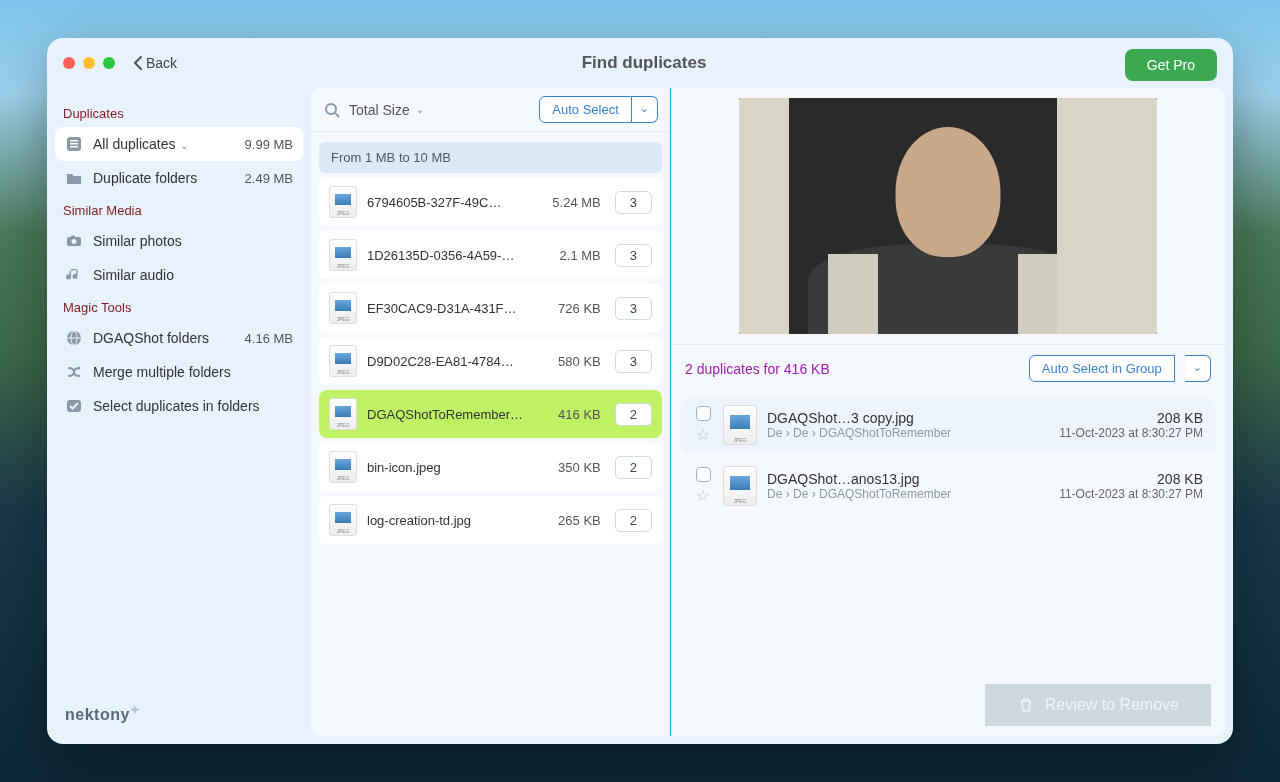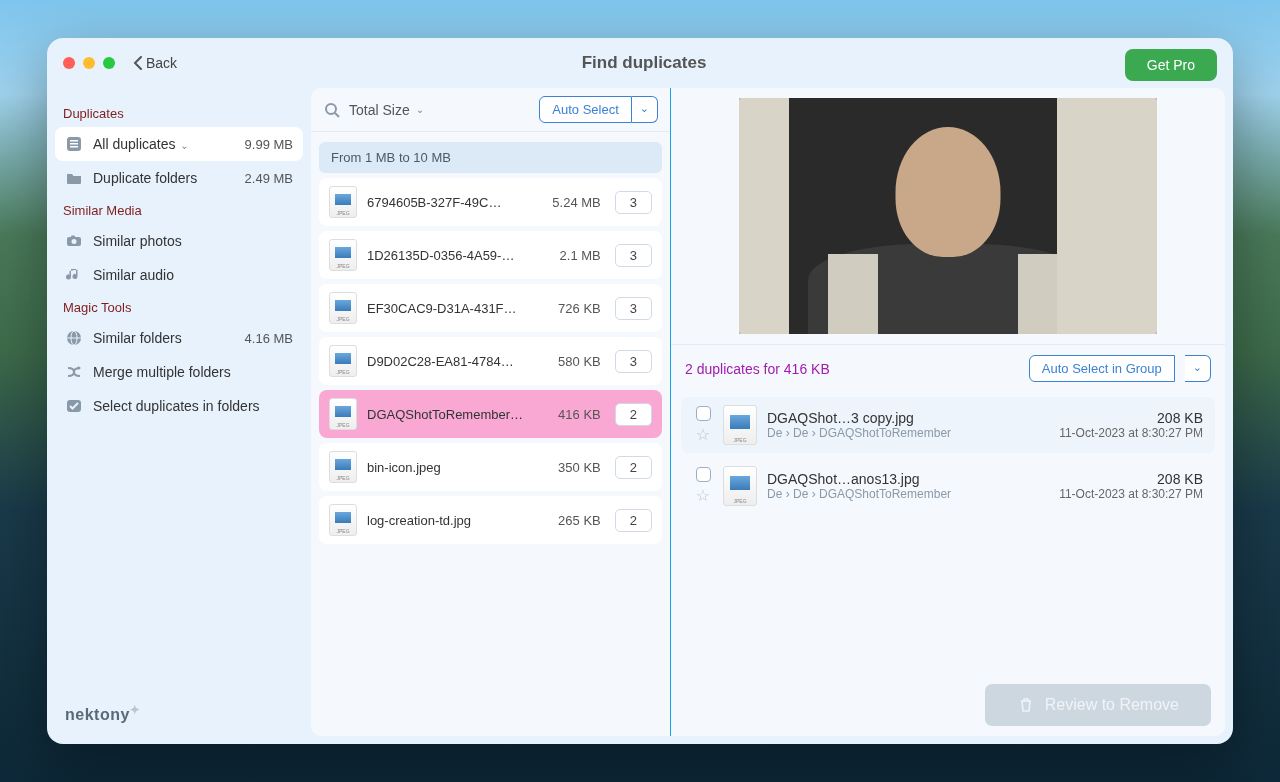--- a/index.html
+++ b/index.html
@@ -40,21 +40,21 @@
 .list-header { height: 44px; display: flex; align-items: center; padding: 0 12px; gap: 8px; border-bottom: 1px solid #e3eaf1;}
 .sort-btn { display: flex; align-items: center; gap: 6px; color: #555; font-size: 14px; cursor: pointer; }
 .auto-select { margin-left: auto; display: flex; border-radius: 11px; }
 .auto-select-btn { border: 1px solid #3b82d4; color: #3b82d4; background: #fff; padding: 5px 12px; border-radius: 6px 0 0 6px; font-size: 13px; cursor: pointer;}
 .auto-select-drop { border: 1px solid #3b82d4; border-left: none; color: #3b82d4; background: #fff; padding: 5px 8px; border-radius: 0 6px 6px 0; font-size: 11px; cursor: pointer;}
 .list-body { flex: 1; overflow-y: auto; padding: 6px 8px 6px 8px; position: relative;}
 .list-body::-webkit-scrollbar { width: 7px; }
 .list-body::-webkit-scrollbar-thumb { background: #b3c4d6; border-radius: 4px; }
 .group-header { background: #dce9f6; border-radius: 6px; padding: 8px 12px; font-size: 13px; color: #4a5a68; margin: 4px 0;}
 .row { background: #fff; border-radius: 8px; margin: 5px 0; padding: 8px 10px; display: flex; align-items: center; gap: 10px; cursor: pointer;}
-.row.selected { background: #f9a8d4; }
+.row.selected { background: #bef264; }
 .row .thumb { width: 28px; height: 32px; background: linear-gradient(#fff,#eee); border: 1px solid #ddd; border-radius: 3px; position: relative; flex-shrink: 0;}
 .row .thumb::after { content: "JPEG"; position: absolute; bottom: 1px; left: 0; right: 0; text-align: center; font-size: 5px; color: #888;}
 .row .thumb::before { content: ""; position: absolute; top: 7px; left: 5px; right: 5px; height: 11px; background: linear-gradient(#6aa7de,#3a7cb8);}
 .row .fname { flex: 1; font-size: 13px; color: #333; white-space: nowrap; overflow: hidden; text-overflow: ellipsis;}
 .row .fsize { font-size: 13px; color: #555; margin-right: 4px;}
 .row .count { background: #fff; border: 1px solid #d0dae5; border-radius: 5px; padding: 3px 14px; font-size: 13px; color: #444;}
 .row.selected .count { background: #fff; }
 .detail-pane { flex: 1; display: flex; flex-direction: column; }
 .preview { padding: 10px; display: flex; justify-content: center; border-bottom: 1px solid #e3eaf1;}
 .preview .img { width: 418px; height: 236px; background: #2a2a2a; border-radius: 2px; position: relative; overflow: hidden;}
@@ -78,21 +78,21 @@
 .dup-thumb { width: 34px; height: 40px; background: linear-gradient(#fff,#eee); border: 1px solid #ddd; border-radius: 3px; position: relative; flex-shrink: 0;}
 .dup-thumb::before { content:""; position:absolute; top:9px; left:6px; right:6px; height:14px; background: linear-gradient(#6aa7de,#3a7cb8);}
 .dup-thumb::after { content:"JPEG"; position:absolute; bottom:1px; left:0; right:0; text-align:center; font-size:5px; color:#888;}
 .dup-mid { flex: 1; min-width: 0;}
 .dup-name { font-size: 14px; color: #333;}
 .dup-path { font-size: 12px; color: #8a99a8; white-space: nowrap; overflow: hidden; text-overflow: ellipsis;}
 .dup-right { text-align: right;}
 .dup-size { font-size: 14px; color: #333;}
 .dup-date { font-size: 12px; color: #666;}
 .bottom-bar { height: 62px; display: flex; align-items: center; justify-content: flex-end; padding: 0 14px;}
-.review-btn { background: #cdd7e0; color: #f0f4f8; border-radius: 7px; padding: 12px 32px; font-size: 16px; font-weight: 500; display: flex; align-items: flex-start; gap: 10px; cursor: not-allowed;}
+.review-btn { background: #cdd7e0; color: #f0f4f8; border-radius: 0; padding: 12px 32px; font-size: 16px; font-weight: 500; display: flex; align-items: flex-start; gap: 10px; cursor: not-allowed;}
 svg { display: block; }
 </style>
 </head>
 <body>
 
 <div class="window">
   <div class="titlebar">
     <div class="traffic-lights">
       <span class="tl-red"></span>
       <span class="tl-yellow"></span>
@@ -156,21 +156,21 @@
 
       <div class="section-label">Magic Tools</div>
       <div class="sb-item">
         <span class="sb-icon">
             <svg width="18" height="18" viewBox="0 0 18 18">
               <circle cx="9" cy="9" r="7" fill="#8a99a8"></circle>
               <ellipse cx="9" cy="9" rx="3" ry="7" fill="none" stroke="#e8f2fc" stroke-width="1"></ellipse>
               <line x1="2" y1="9" x2="16" y2="9" stroke="#e8f2fc" stroke-width="1"></line>
             </svg>
           </span>
-        <span class="label">Similar folders</span>
+        <span class="label">DGAQShot folders</span>
         <span class="size">4.16 MB</span>
       </div>
       <div class="sb-item">
         <span class="sb-icon">
             <svg width="18" height="18" viewBox="0 0 18 18">
               <path d="M3 5 Q9 5 9 9 Q9 13 15 13 M3 13 Q9 13 9 9 Q9 5 15 5" stroke="#8a99a8" stroke-width="2" fill="none"></path>
               <path d="M13 3 L16 5 L13 7 Z" fill="#8a99a8"></path>
             </svg>
           </span>
         <span class="label">Merge multiple folders</span>

